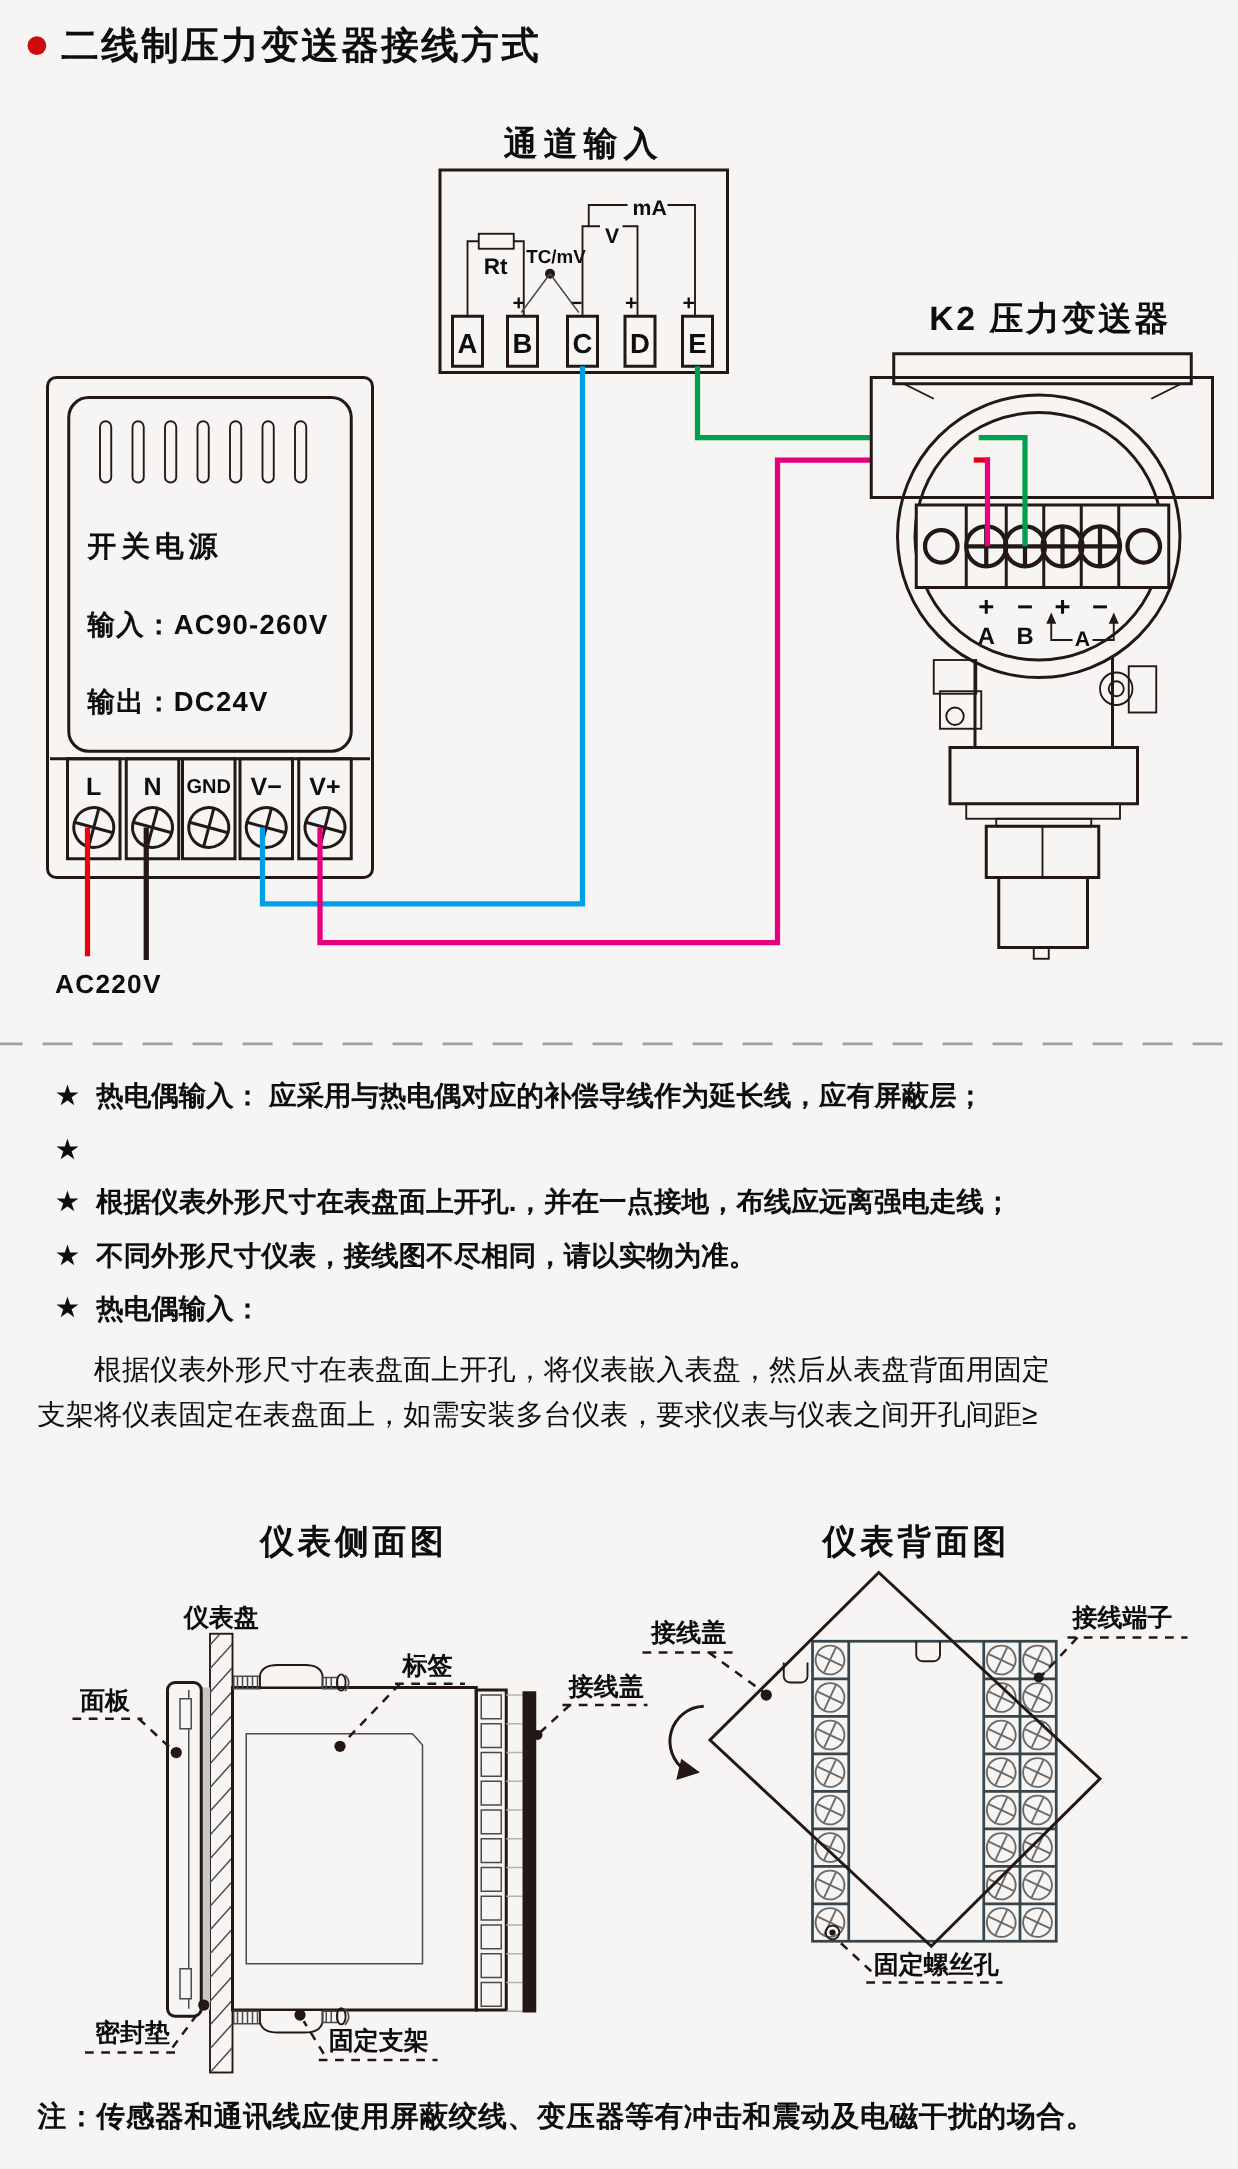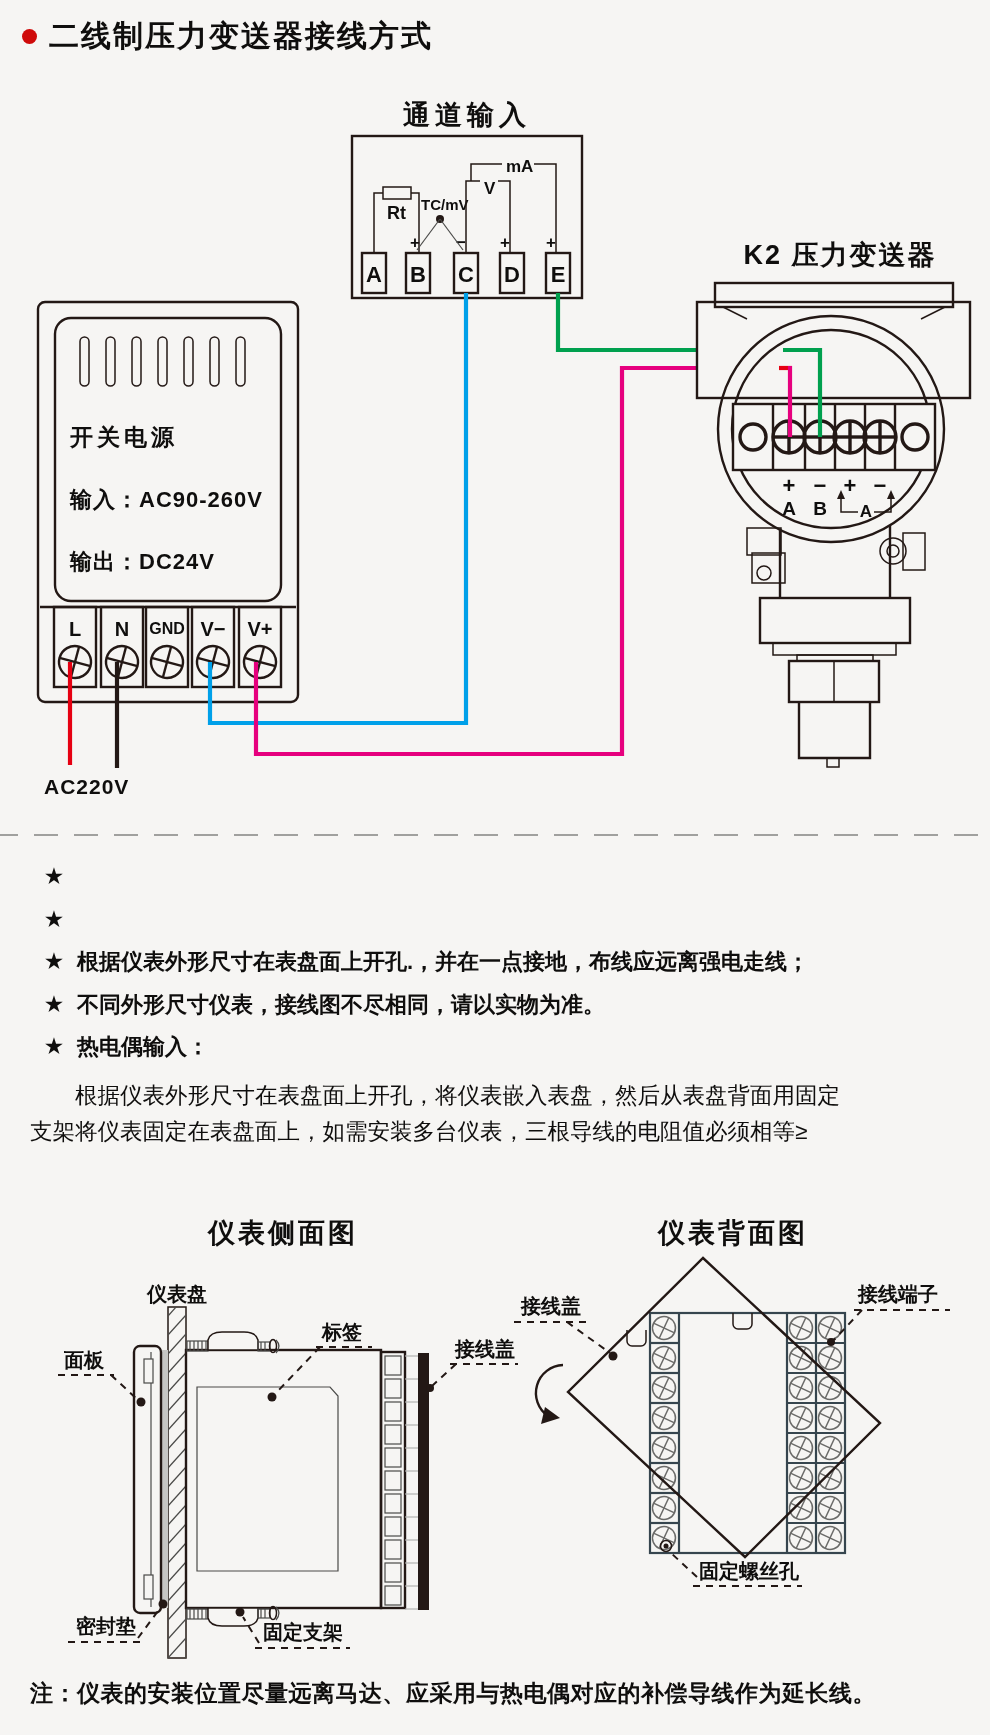--- a/index.html
+++ b/index.html
@@ -565,37 +565,38 @@
   </svg>
 
   <div id="doc-title" class="abs">
     <span class="bullet"></span>
     <span>二线制压力变送器接线方式</span>
   </div>
 
   <div id="notes" class="abs">
     <div class="note-row">
       <span class="star">★</span>
+      <span>热电偶输入： 应采用与热电偶对应的补偿导线作为延长线，应有屏蔽层；</span>
     </div>
     <div class="note-row">
       <span class="star">★</span>
     </div>
     <div class="note-row">
       <span class="star">★</span>
       <span>根据仪表外形尺寸在表盘面上开孔.，并在一点接地，布线应远离强电走线；</span>
     </div>
     <div class="note-row">
       <span class="star">★</span>
       <span>不同外形尺寸仪表，接线图不尽相同，请以实物为准。</span>
     </div>
     <div class="note-row">
       <span class="star">★</span>
       <span>热电偶输入：</span>
     </div>
   </div>
 
   <div id="install-par" class="abs">
     <div class="indent">根据仪表外形尺寸在表盘面上开孔，将仪表嵌入表盘，然后从表盘背面用固定</div>
-    <div>支架将仪表固定在表盘面上，如需安装多台仪表，三根导线的电阻值必须相等≥</div>
+    <div>支架将仪表固定在表盘面上，如需安装多台仪表，要求仪表与仪表之间开孔间距≥</div>
   </div>
 
-  <div id="footer-note" class="abs">注：仪表的安装位置尽量远离马达、应采用与热电偶对应的补偿导线作为延长线。</div>
+  <div id="footer-note" class="abs">注：传感器和通讯线应使用屏蔽绞线、变压器等有冲击和震动及电磁干扰的场合。</div>
 </div>
 
 </body></html>

